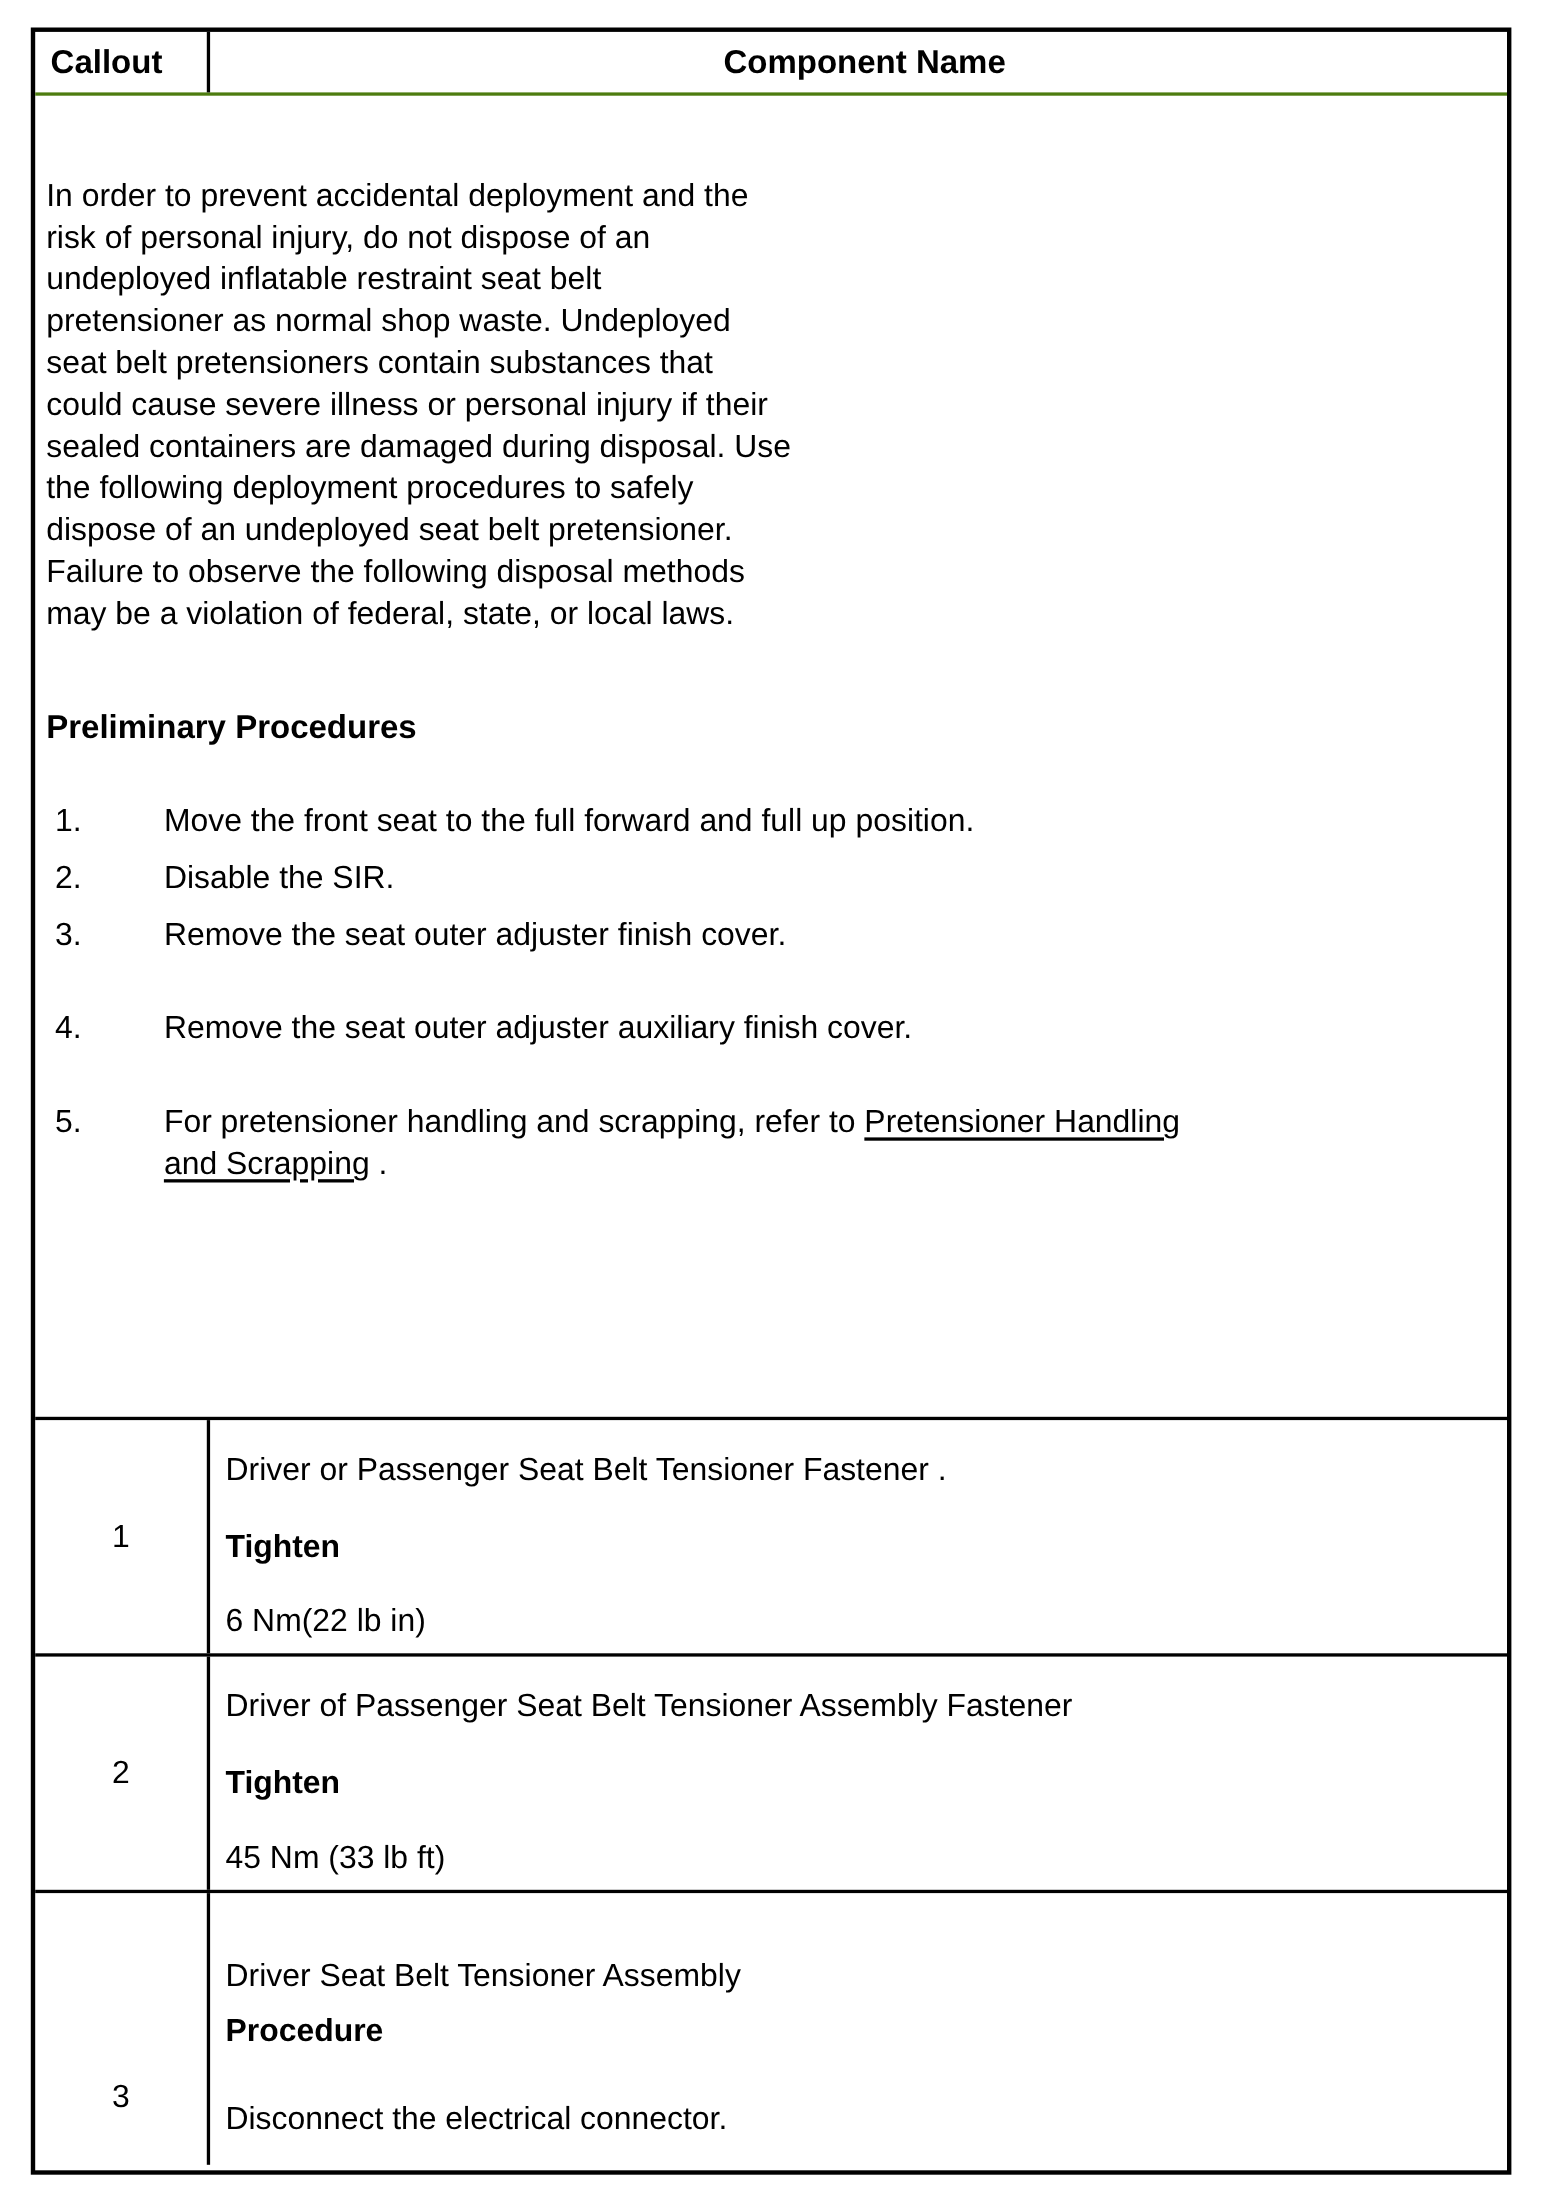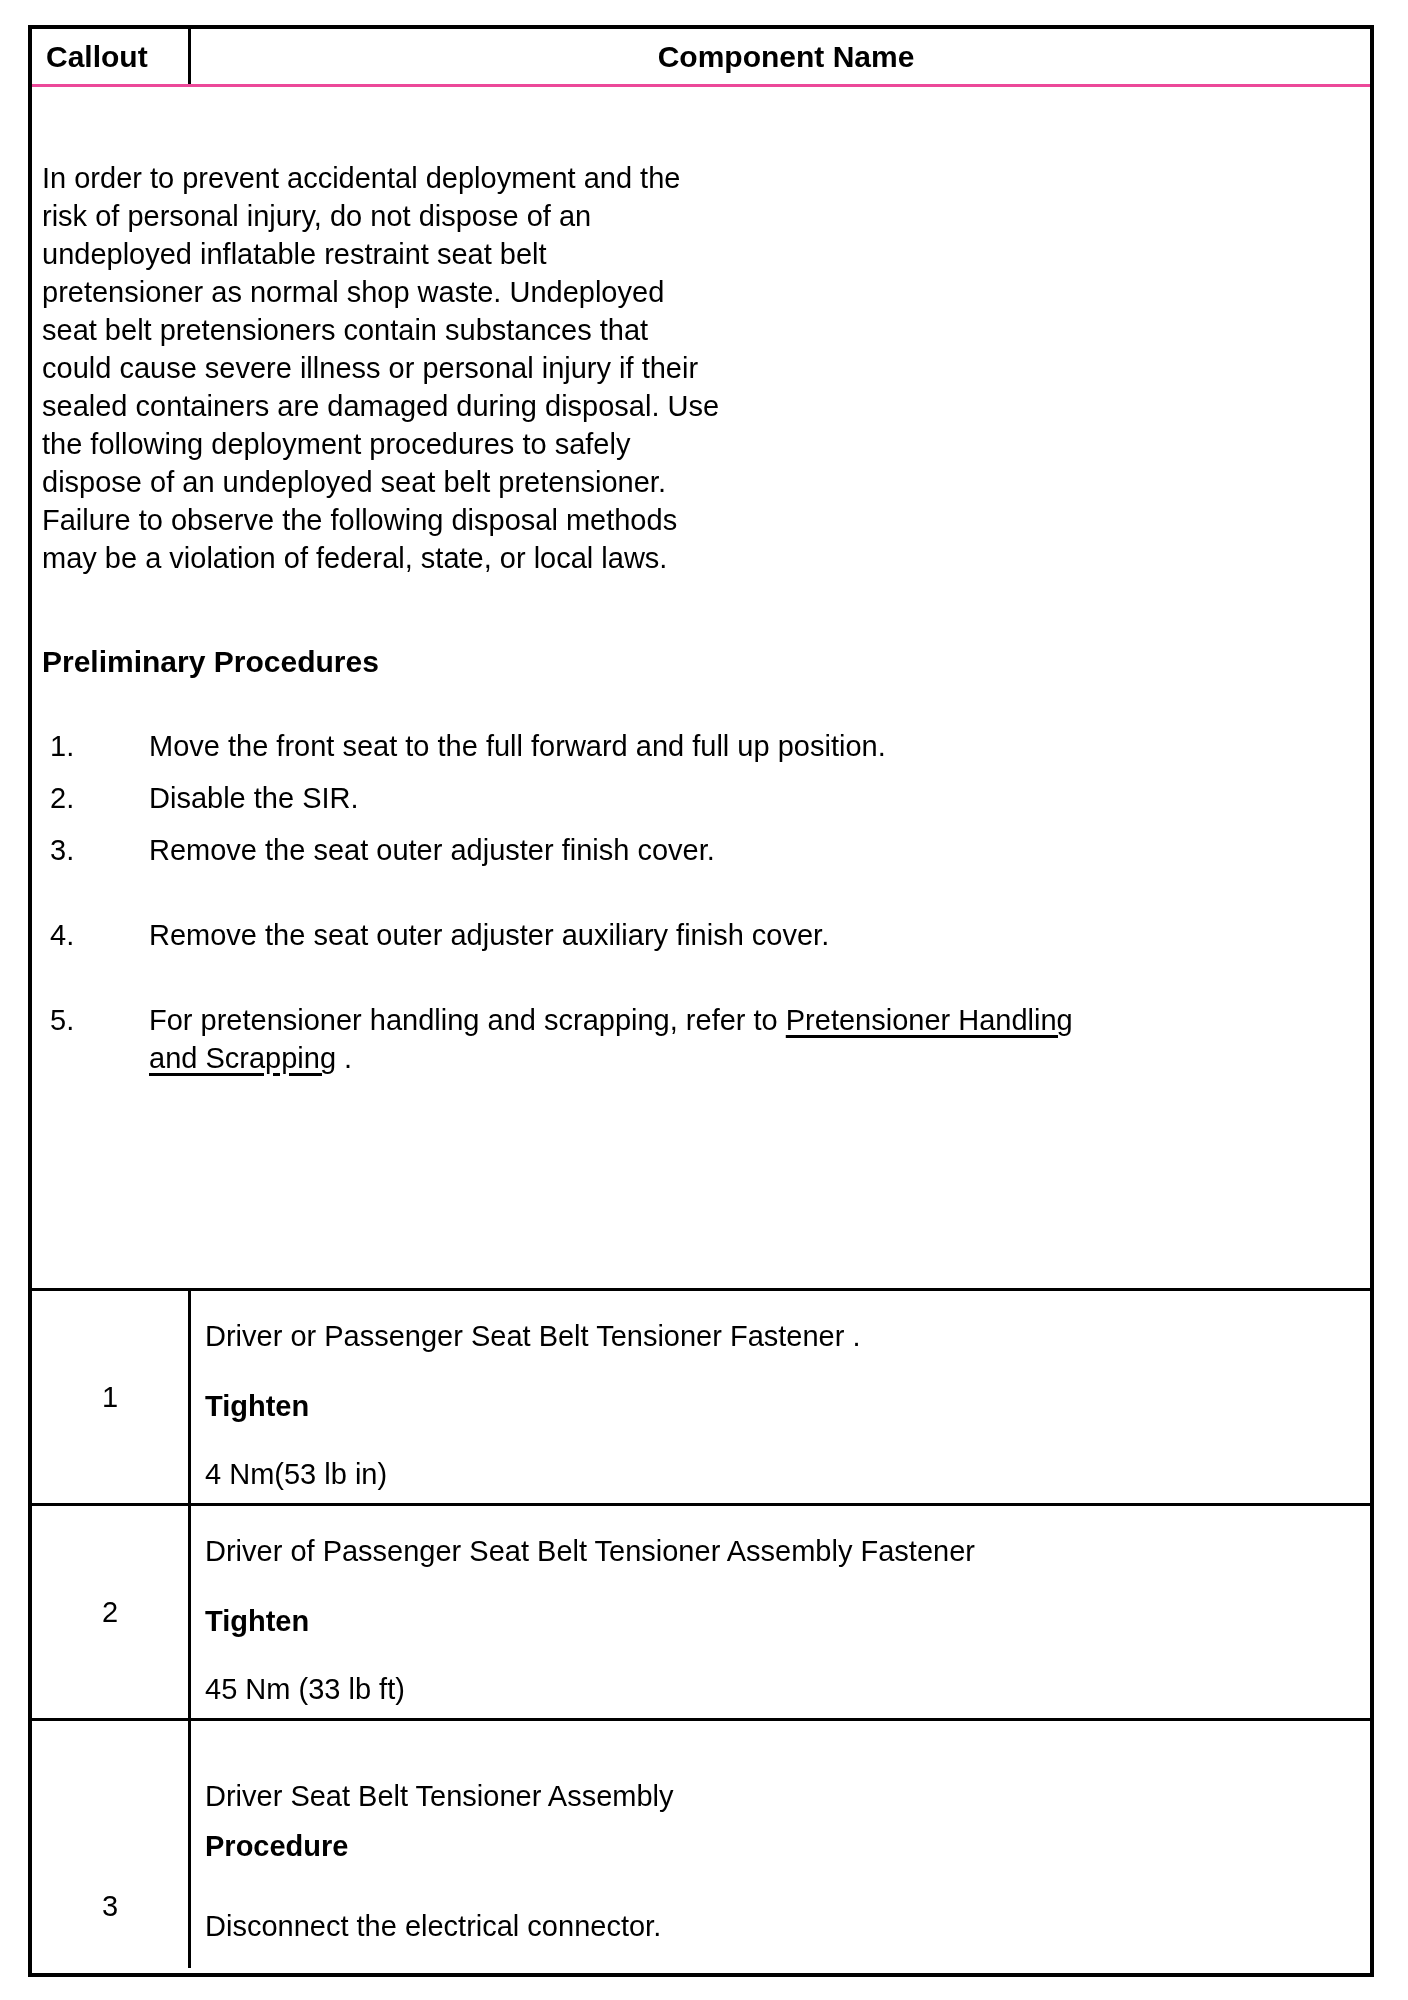--- a/index.html
+++ b/index.html
@@ -7,21 +7,21 @@
   body {
     width:1408px; height:2000px; position:relative;
     font-family:"Liberation Sans","DejaVu Sans",sans-serif;
     color:#000; font-size:29px; line-height:38px;
     -webkit-font-smoothing:antialiased;
   }
   .doc-table {
     position:absolute; left:28px; top:25px; width:1346px; height:1952px;
     border:4px solid #000; background:#fff;
   }
-  .hdr-row { display:flex; height:58px; border-bottom:3px solid #ec4899;gap:11px; }
+  .hdr-row { display:flex; height:58px; border-bottom:3px solid #4d7c0f;gap:11px; }
   .hdr-callout {
     width:159px; border-right:3px solid #000; display:flex; align-items:center;
     padding-left:14px; font-weight:bold; font-size:30px;
   }
   .hdr-name {
     flex:1; display:flex; align-items:center; justify-content:center;
     font-weight:bold; font-size:30px;
   }
   .warn-cell { height:1201px; padding:6px 10px 0 10px; overflow:hidden; }
   .refer-line { margin-top:4px; }
@@ -116,21 +116,21 @@
     </div>
   </div>
 
   <div class="body-row row-1">
     <div class="cell-callout">
       <span>1</span>
     </div>
     <div class="cell-content">
       <div class="comp-title">Driver or Passenger Seat Belt Tensioner Fastener .</div>
       <div class="comp-sub">Tighten</div>
-      <div class="comp-val">4 Nm(53 lb in)</div>
+      <div class="comp-val">6 Nm(22 lb in)</div>
     </div>
   </div>
 
   <div class="body-row row-2">
     <div class="cell-callout">
       <span>2</span>
     </div>
     <div class="cell-content">
       <div class="comp-title">Driver of Passenger Seat Belt Tensioner Assembly Fastener</div>
       <div class="comp-sub">Tighten</div>

